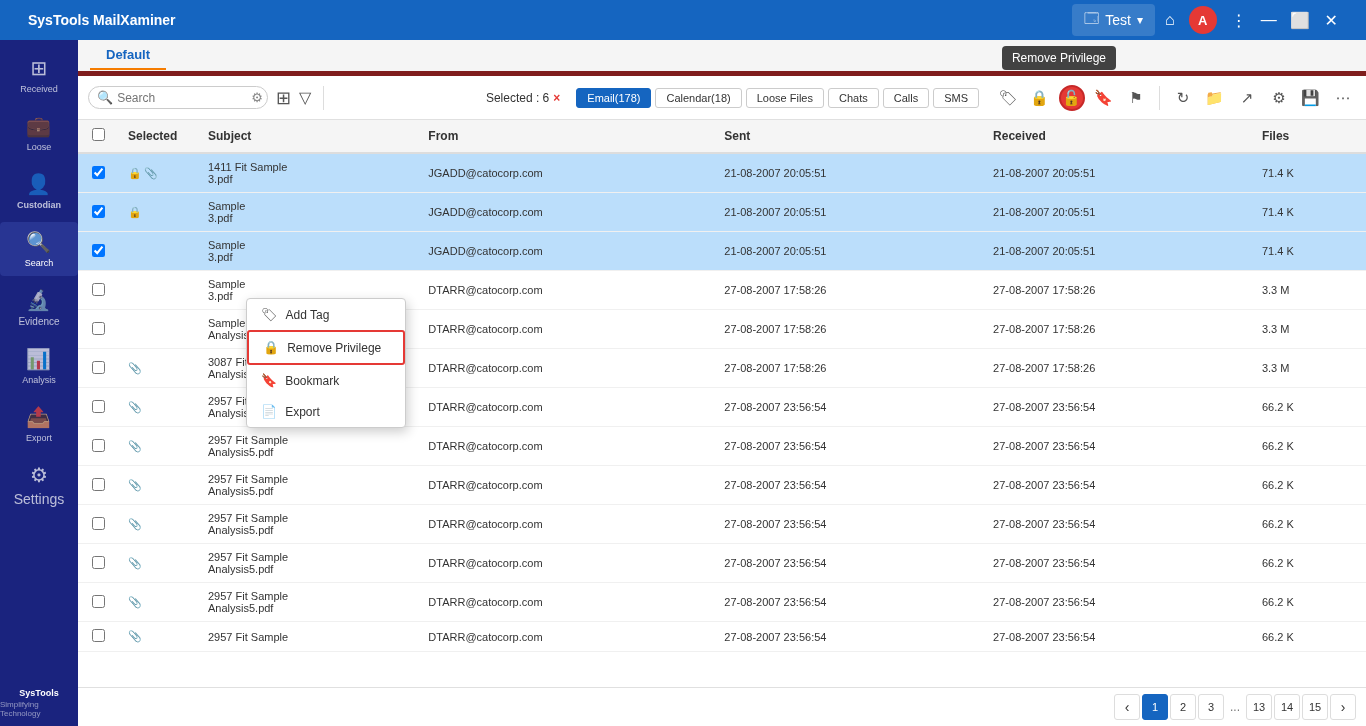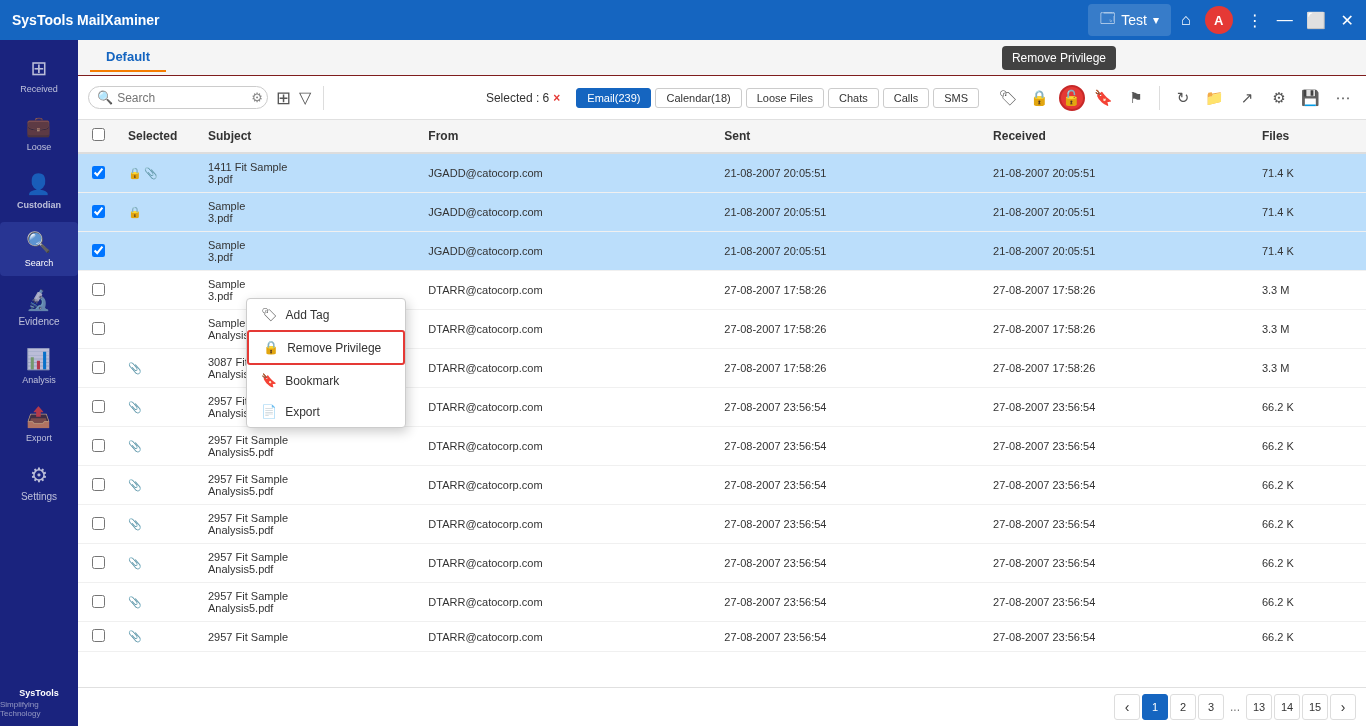--- a/index.html
+++ b/index.html
@@ -5,21 +5,21 @@
     * { margin: 0; padding: 0; box-sizing: border-box; }
     body { font-family: Arial, sans-serif; font-size: 12px; background: #f0f0f0; width: 1366px; height: 726px; overflow: hidden; }
 
     
     .titlebar {
       background: #1565c0;
       color: white;
       height: 40px;
       display: flex;
       align-items: center;
-      padding: 0 12px;
+      padding: 0 28px;
       gap: 10px;
     }
     .titlebar-center { display: flex; align-items: center; gap: 6px; background: rgba(255,255,255,0.15); padding: 4px 12px; border-radius: 4px; }
     .titlebar-actions { display: flex; align-items: center; gap: 14px; }
     .titlebar-btn { color: white; cursor: pointer; font-size: 16px; background: none; border: none; }
     .avatar { width: 28px; height: 28px; background: #e53935; border-radius: 50%; display: flex; align-items: center; justify-content: center; color: white; font-weight: bold; font-size: 13px; }
 
     
     .main-layout { display: flex; height: calc(726px - 40px); }
 
@@ -48,21 +48,21 @@
     }
     .sidebar-item.active { background: #283593; color: white; }
     .sidebar-icon { font-size: 20px; }
 
     
     .content { flex: 1; display: flex; flex-direction: column; background: white; }
 
     
     .tabbar {
       background: #f5f5f5;
-      border-bottom: 1px solid #7f1d1d;
+      border-bottom: 5px solid #7f1d1d;
       display: flex;
       align-items: center;
       padding: 0 12px;
       height: 36px;
     }
     .tab {
       padding: 6px 16px;
       cursor: pointer;
       font-size: 13px;
       color: #333;
@@ -260,21 +260,21 @@
     <div class="sidebar-item">
       <span class="sidebar-icon">📊</span>
       <span style="font-size:9px;">Analysis</span>
     </div>
     <div class="sidebar-item">
       <span class="sidebar-icon">📤</span>
       <span style="font-size:9px;">Export</span>
     </div>
     <div class="sidebar-item">
       <span class="sidebar-icon">⚙</span>
-      <span style="font-size:10px;">Settings</span>
+      <span style="font-size:14px;">Settings</span>
     </div>
     <div style="margin-top:auto;padding:8px 0;display:flex;flex-direction:column;align-items:center;gap:2px;">
       <span style="color:white;font-size:9px;font-weight:bold;">SysTools</span>
       <span style="color:rgba(255,255,255,0.5);font-size:8px;">Simplifying Technology</span>
     </div>
   </div>
 
   <div class="content">
 
     <div class="remove-privilege-tooltip">
@@ -298,21 +298,21 @@
       <button class="filter-btn" style="font-size:16px;background:none;border:none;cursor:pointer;">▽</button>
 
       <div class="toolbar-sep"></div>
 
       <div class="selected-badge">
         <span>Selected : 6</span>
         <span class="x">×</span>
       </div>
 
       <div class="tabs-filter">
-        <button class="filter-tab active">Email(239)</button>
+        <button class="filter-tab active">Email(178)</button>
         <button class="filter-tab">Calendar(18)</button>
         <button class="filter-tab">Loose Files</button>
         <button class="filter-tab">Chats</button>
         <button class="filter-tab">Calls</button>
         <button class="filter-tab">SMS</button>
       </div>
 
       <div class="action-icons">
         <div class="action-icon" title="Tag">🏷</div>
         <div class="action-icon" title="Lock">🔒</div>

